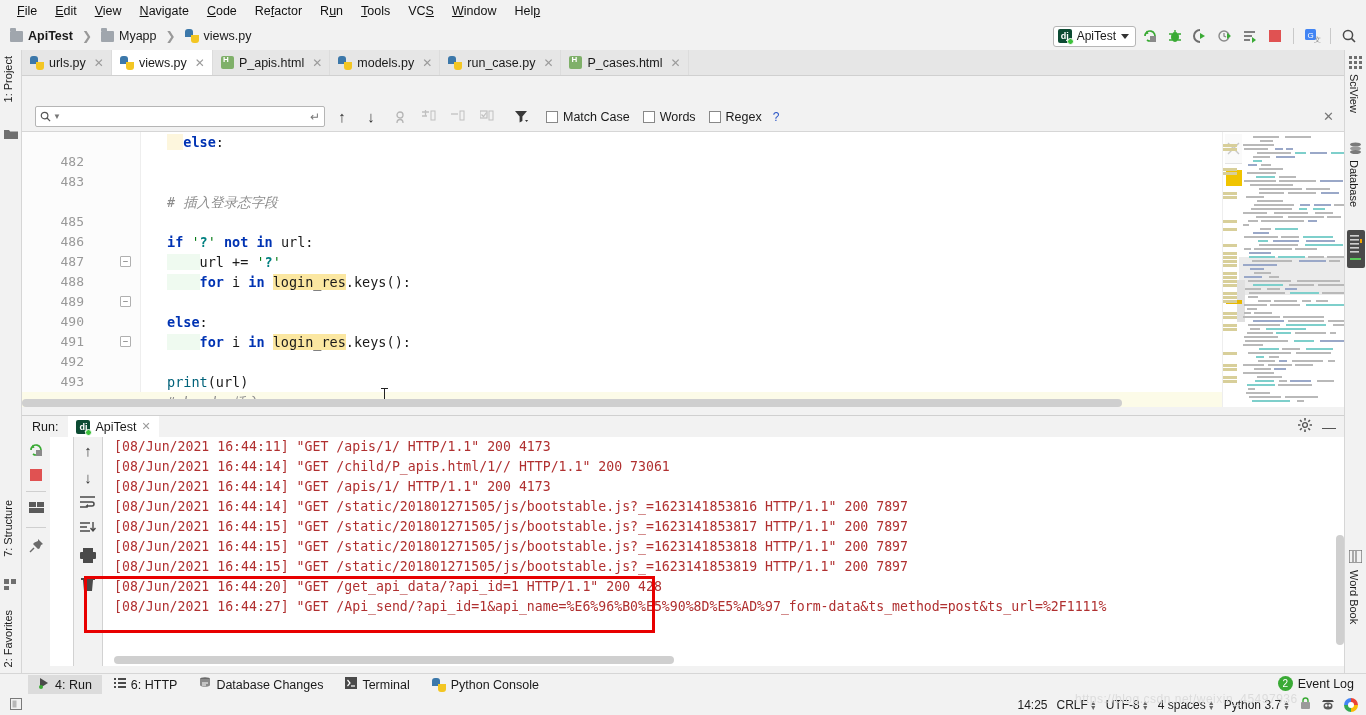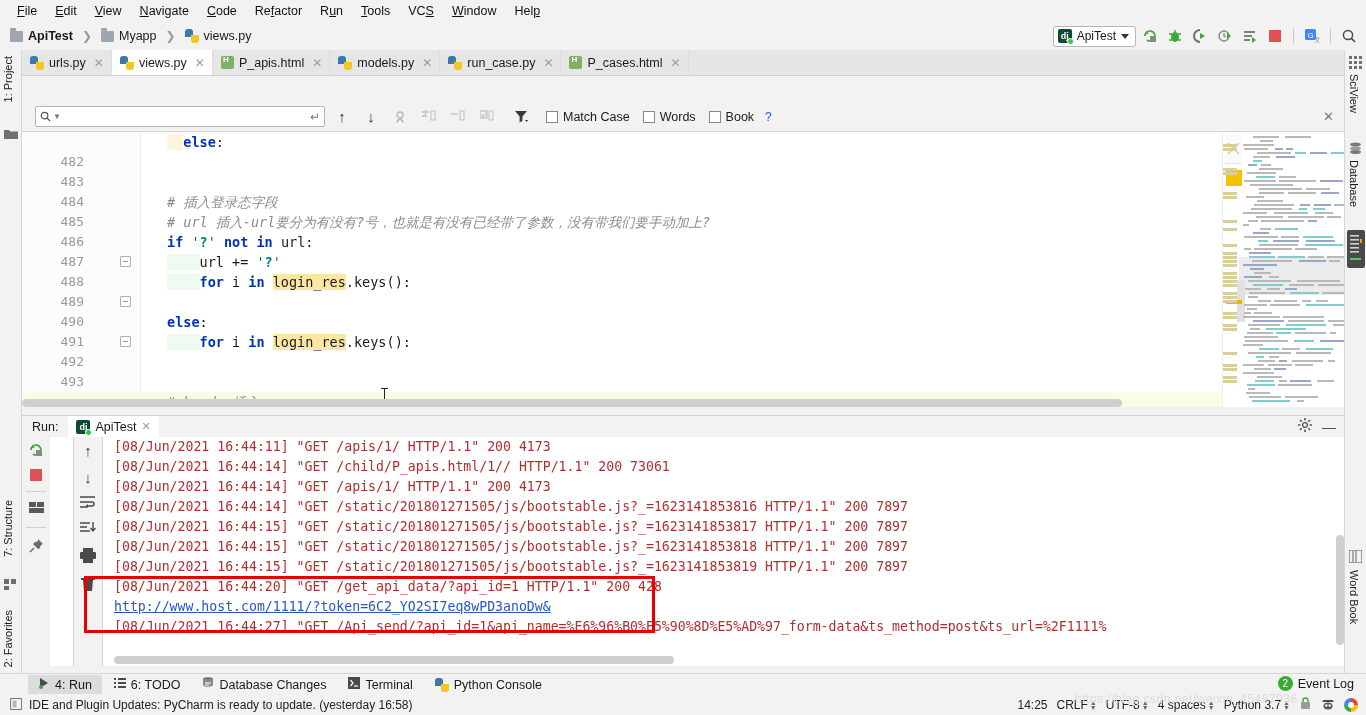--- a/index.html
+++ b/index.html
@@ -431,55 +431,50 @@
     <label class="chk">
       <span class="chkbox"></span>
       <span>Match Case</span>
     </label>
     <label class="chk">
       <span class="chkbox"></span>
       <span>Words</span>
     </label>
     <label class="chk">
       <span class="chkbox"></span>
-      <span>Book</span>
+      <span>Regex</span>
     </label>
     <span style="color:#2b56c6; margin-left:6px;">?</span>
     <span class="findclose">✕</span>
   </div>
 
   <div class="editor">
     <div class="gutter"></div>
     <div style="position:absolute; left:118px; top:0; width:1px; height:100%; background:#eee;"></div>
     <div class="codearea">
 
       <div class="cline" style="top:0px;position:absolute;left:0;right:0;">
         <span class="lnum">482</span>
         <span class="ctext"><span class="hl-y" style="padding:0 0;">  </span><span class="kw">else</span>:</span>
       </div>
 
       <div class="cline" style="top:20px;position:absolute;left:0;right:0;">
         <span class="lnum">483</span>
       </div>
 
-      <div class="cline" style="top:40px;position:absolute;left:0;right:0;">
-        <span class="lnum">484</span>
-        <span class="ctext"></span>
-      </div>
 
       <div class="cline" style="top:60px;position:absolute;left:0;right:0;">
         <span class="lnum">485</span>
         <span class="fold" style="top:64px;">−</span>
         <span class="ctext com"># 插入登录态字段</span>
       </div>
 
       <div class="cline" style="top:80px;position:absolute;left:0;right:0;">
         <span class="lnum">486</span>
         <span class="fold" style="top:84px;">−</span>
-        <span class="ctext com"># url 插入-url要分为有没有?号，也就是有没有已经带了参数，没有带我们要手动加上?</span>
       </div>
 
       <div class="cline" style="top:100px;position:absolute;left:0;right:0;">
         <span class="lnum">487</span>
         <span class="fold" style="top:104px;">−</span>
         <span class="ctext"><span class="kw">if</span> <span class="str">'</span><span class="strq">?</span><span class="str">'</span> <span class="kw">not in</span> url:</span>
       </div>
 
       <div class="cline" style="top:120px;position:absolute;left:0;right:0;">
         <span class="lnum">488</span>
@@ -505,20 +500,24 @@
       <div class="cline" style="top:200px;position:absolute;left:0;right:0;">
         <span class="lnum">492</span>
         <span class="ctext"><span class="hl-g">    </span><span class="kw">for</span> i <span class="kw">in</span> <span class="ident-hl">login_res</span>.keys():</span>
       </div>
 
       <div class="cline" style="top:220px;position:absolute;left:0;right:0;">
         <span class="lnum">493</span>
         
       </div>
 
+      <div class="cline" style="top:240px;position:absolute;left:0;right:0;">
+        <span class="lnum">494</span>
+        <span class="ctext"><span class="fn">print</span>(url)</span>
+      </div>
 
       <div class="cline cur" style="top:260px;position:absolute;left:0;right:0;">
         
         
         <span class="ctext com"># header插入</span>
       </div>
 
       <div class="caret-i"></div>
     </div>
 
@@ -799,21 +798,20 @@
 
     <div class="console">
       <div class="logline">[08/Jun/2021 16:44:11] "GET /apis/1/ HTTP/1.1" 200 4173</div>
       <div class="logline">[08/Jun/2021 16:44:14] "GET /child/P_apis.html/1// HTTP/1.1" 200 73061</div>
       <div class="logline">[08/Jun/2021 16:44:14] "GET /apis/1/ HTTP/1.1" 200 4173</div>
       <div class="logline">[08/Jun/2021 16:44:14] "GET /static/201801271505/js/bootstable.js?_=1623141853816 HTTP/1.1" 200 7897</div>
       <div class="logline">[08/Jun/2021 16:44:15] "GET /static/201801271505/js/bootstable.js?_=1623141853817 HTTP/1.1" 200 7897</div>
       <div class="logline">[08/Jun/2021 16:44:15] "GET /static/201801271505/js/bootstable.js?_=1623141853818 HTTP/1.1" 200 7897</div>
       <div class="logline">[08/Jun/2021 16:44:15] "GET /static/201801271505/js/bootstable.js?_=1623141853819 HTTP/1.1" 200 7897</div>
       <div class="logline">[08/Jun/2021 16:44:20] "GET /get_api_data/?api_id=1 HTTP/1.1" 200 428</div>
-      <div class="logline"><span class="loglink">http://www.host.com/1111/?token=6C2_YO2SI7eq8wPD3anoDw&amp;</span></div>
       <div class="logline">[08/Jun/2021 16:44:27] "GET /Api_send/?api_id=1&amp;api_name=%E6%96%B0%E5%90%8D%E5%AD%97_form-data&amp;ts_method=post&amp;ts_url=%2F1111%</div>
       <div class="console-sb"></div>
     </div>
     <div class="console-hsb"></div>
   </div>
 
   <div class="redbox"></div>
 
   <div class="bottombar">
     <div class="bbtn active">
@@ -831,21 +829,21 @@
             <g fill="#4a4a4a">
               <rect x="0" y="0" width="2" height="2"></rect>
               <rect x="4" y="0" width="8" height="2"></rect>
               <rect x="0" y="4" width="2" height="2"></rect>
               <rect x="4" y="4" width="8" height="2"></rect>
               <rect x="0" y="8" width="2" height="2"></rect>
               <rect x="4" y="8" width="8" height="2"></rect>
             </g>
           </svg>
       </span>
-      <span>6: TODO</span>
+      <span>6: HTTP</span>
     </div>
     <div class="bbtn">
       <span>
         <svg width="12" height="12" viewBox="0 0 12 12">
             <ellipse cx="6" cy="2" rx="5" ry="1.7" fill="#6a6a6a"></ellipse>
             <path d="M1 2v6c0 1 2.2 1.8 5 1.8s5-.8 5-1.8V2" fill="#8a8a8a"></path>
             <path d="M3 6h6M3 8h4" stroke="#fff" stroke-width="1"></path>
           </svg>
       </span>
       <span>Database Changes</span>
@@ -871,21 +869,20 @@
     <span>Event Log</span>
   </div>
 
   <div class="statusbar">
     <span style="margin-right:7px;">
       <svg width="12" height="12" viewBox="0 0 12 12">
           <rect x="0.5" y="0.5" width="11" height="11" stroke="#7a7a7a" fill="none"></rect>
           <rect x="2.5" y="2.5" width="4" height="7" fill="#b8b8b8"></rect>
         </svg>
     </span>
-    <span>IDE and Plugin Updates: PyCharm is ready to update. (yesterday 16:58)</span>
     <div class="status-right">
       <span>14:25</span>
       <span class="spin">
         <span>CRLF</span>
         <span class="sarrows">
             <span>▲</span>
             <span>▼</span>
           </span>
       </span>
       <span class="spin">

